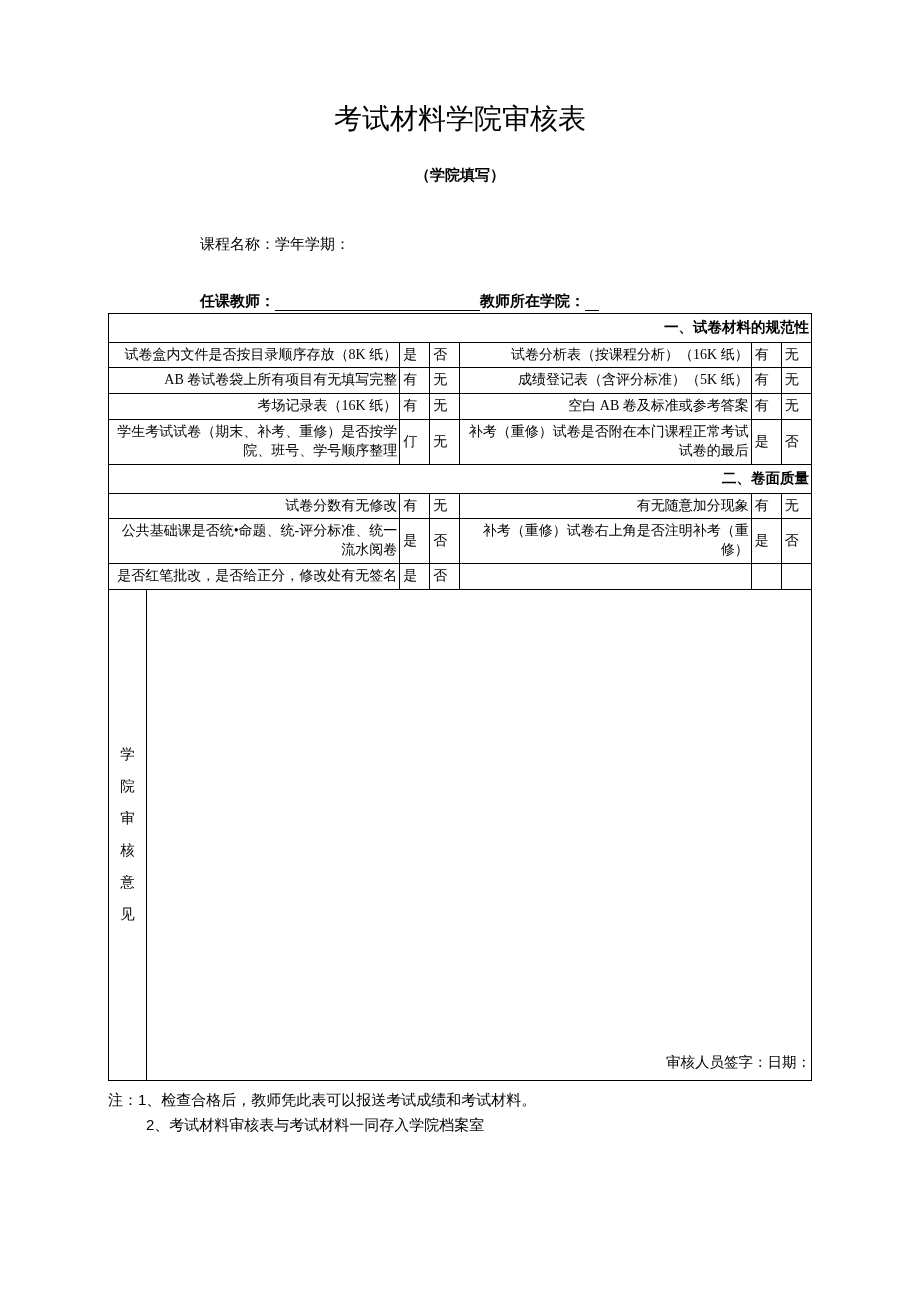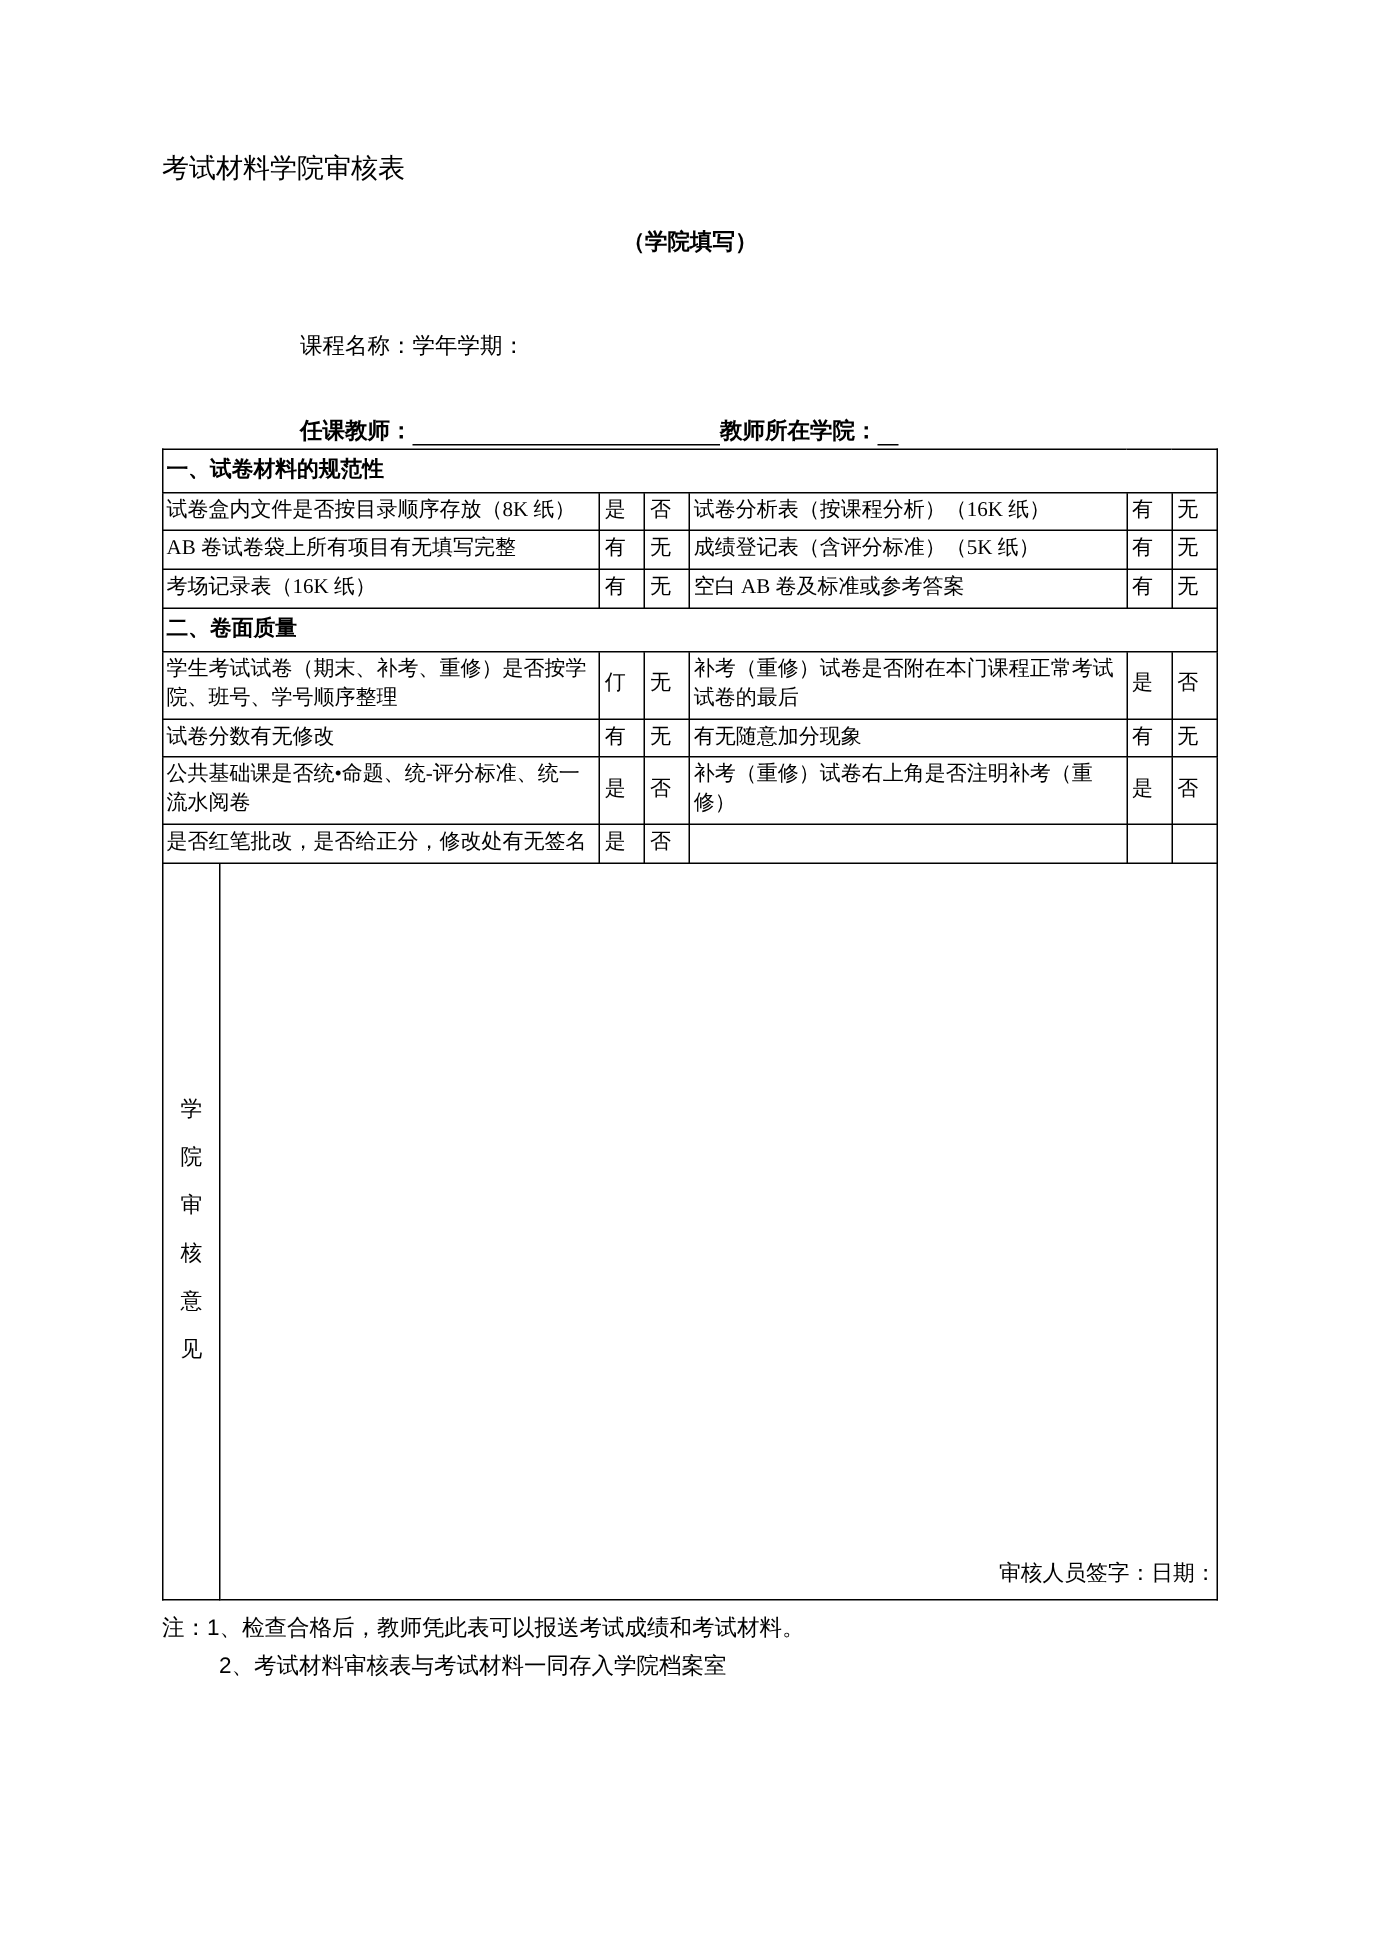--- a/index.html
+++ b/index.html
@@ -9,21 +9,22 @@
     }
     body {
       font-family: "SimSun", "宋体", serif;
       background: #fff;
       width: 920px;
       padding: 100px 108px 40px 108px;
       font-size: 14px;
       color: #000;
     }
     .title {
-      font-size: 18px;
+      text-align: center;
+      font-size: 28px;
       font-weight: normal;
       margin-bottom: 28px;
       font-family: "SimSun", "宋体", serif;
     }
     .subtitle {
       text-align: center;
       font-size: 15px;
       font-weight: bold;
       margin-bottom: 50px;
       font-family: Liberation Serif, serif;
@@ -67,20 +68,21 @@
       border-collapse: collapse;
       margin-top: 2px;
       table-layout: fixed;
     }
     table.main td {
       border: 1px solid #000;
       padding: 3px 2px;
       vertical-align: middle;
       font-size: 14px;
       line-height: 1.35;
+      text-align: right;
     }
     table.main td.section-header {
       font-weight: bold;
       font-size: 14.5px;
       padding: 4px 2px;
     }
     table.main td.narrow {
       text-align: left;
       padding-left: 3px;
     }
@@ -165,29 +167,29 @@
   </tr>
   <tr>
     <td>考场记录表（16K 纸）</td>
     <td class="narrow">有</td>
     <td class="narrow">无</td>
     <td>空白 AB 卷及标准或参考答案</td>
     <td class="narrow">有</td>
     <td class="narrow">无</td>
   </tr>
   <tr>
-    <td colspan="6" class="section-header">二、卷面质量</td>
-  </tr>
-  <tr>
     <td>学生考试试卷（期末、补考、重修）是否按学院、班号、学号顺序整理</td>
     <td class="narrow">仃</td>
     <td class="narrow">无</td>
     <td>补考（重修）试卷是否附在本门课程正常考试试卷的最后</td>
     <td class="narrow">是</td>
     <td class="narrow">否</td>
+  </tr>
+  <tr>
+    <td colspan="6" class="section-header">二、卷面质量</td>
   </tr>
   <tr>
     <td>试卷分数有无修改</td>
     <td class="narrow">有</td>
     <td class="narrow">无</td>
     <td>有无随意加分现象</td>
     <td class="narrow">有</td>
     <td class="narrow">无</td>
   </tr>
   <tr>

